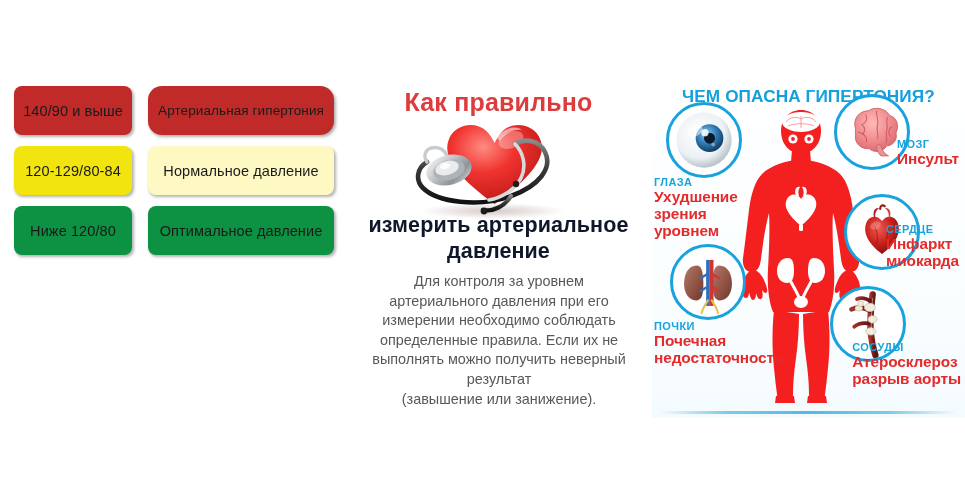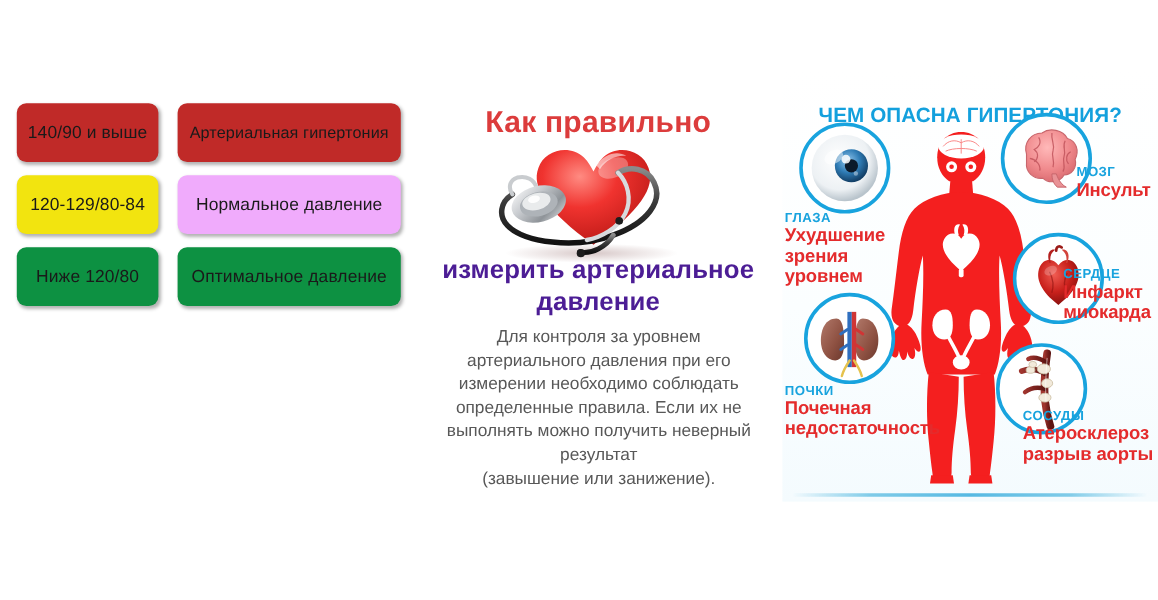--- a/index.html
+++ b/index.html
@@ -21,39 +21,39 @@
     height:49px;box-sizing:border-box;
     box-shadow:1.5px 2px 3px rgba(0,0,0,.30);
     color:#1a1a1a;
     font-size:14.5px;font-weight:400;
     letter-spacing:.1px;
     text-align:center;
     padding:0 6px;
   }
   .badge.value{width:118px;}
   .badge.label{width:186px;margin-left:16px;}
-  .badge.label.wide{font-size:13.5px;}
+  .badge.label.wide{font-size:13.5px;border-radius:14px;}
 
   .left-note{
     position:absolute;left:5px;top:338px;width:336px;
     text-align:center;
     font-size:14.6px;line-height:19.5px;
     color:#4a4a4a;
   }
   .left-note div{white-space:nowrap;}
 
   
   .panel-mid{position:absolute;left:345px;top:0;width:307px;height:371px;}
   .mid-title-top{
     position:absolute;left:0;top:88px;width:307px;text-align:center;
     color:#dc3c3c;font-weight:bold;font-size:25px;letter-spacing:.2px;
   }
   .mid-title-bottom{
     position:absolute;left:0;top:212px;width:307px;text-align:center;
-    color:#4c1d95;font-weight:bold;font-size:21.5px;line-height:26px;
+    color:#0f172a;font-weight:bold;font-size:21.5px;line-height:26px;
     letter-spacing:.1px;
   }
   .mid-art{position:absolute;left:48px;top:110px;width:215px;height:110px;}
   .mid-para{
     position:absolute;left:4px;top:272px;width:300px;
     text-align:center;color:#585858;
     font-size:14.4px;line-height:19.6px;
   }
   .mid-para div{white-space:nowrap;}
 
@@ -106,21 +106,21 @@
     <div class="badge-grid">
 
       <div class="badge-row">
         <div class="badge value" style="background:#c02a28">140/90 и выше</div>
         <div class="badge label wide" style="background:#c02a28">Артериальная  гипертония</div>
       </div>
 
 
       <div class="badge-row">
         <div class="badge value" style="background:#f2e40f">120-129/80-84</div>
-        <div class="badge label" style="background:#f0abfc">Нормальное давление</div>
+        <div class="badge label" style="background:#fef9c3">Нормальное давление</div>
       </div>
 
       <div class="badge-row">
         <div class="badge value" style="background:#0d9142">Ниже 120/80</div>
         <div class="badge label" style="background:#0d9142">Оптимальное давление</div>
       </div>
 
     </div>
 
 

